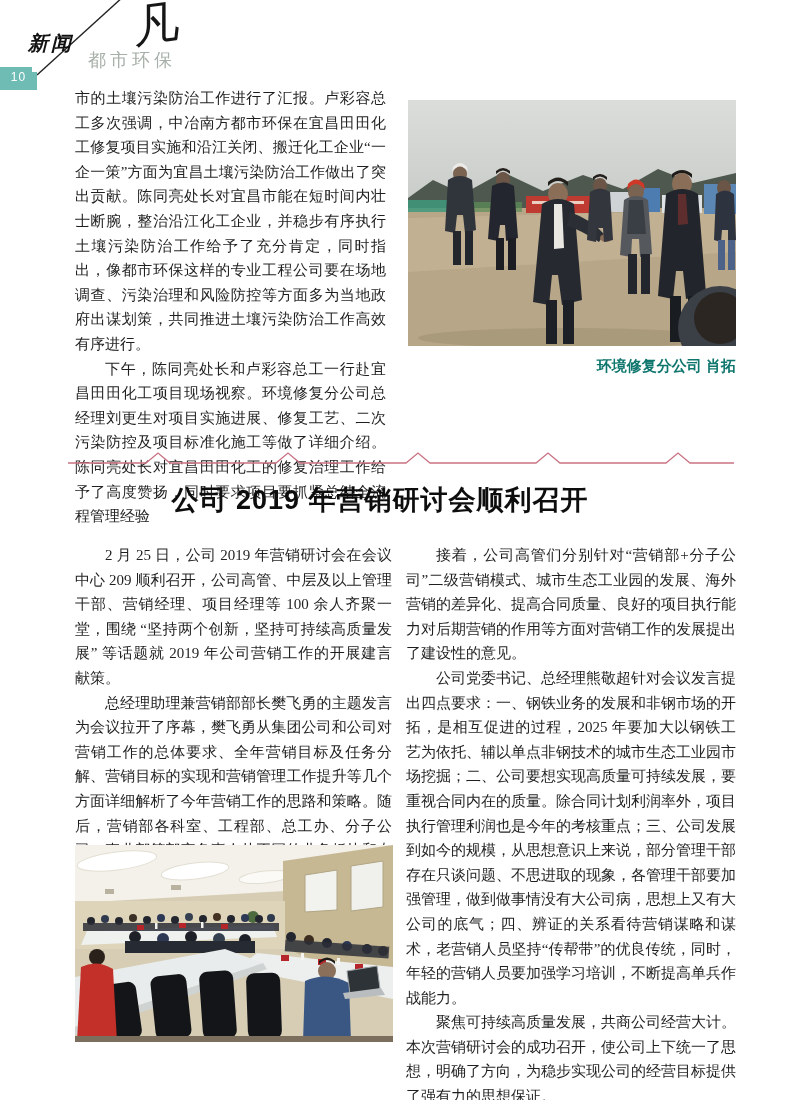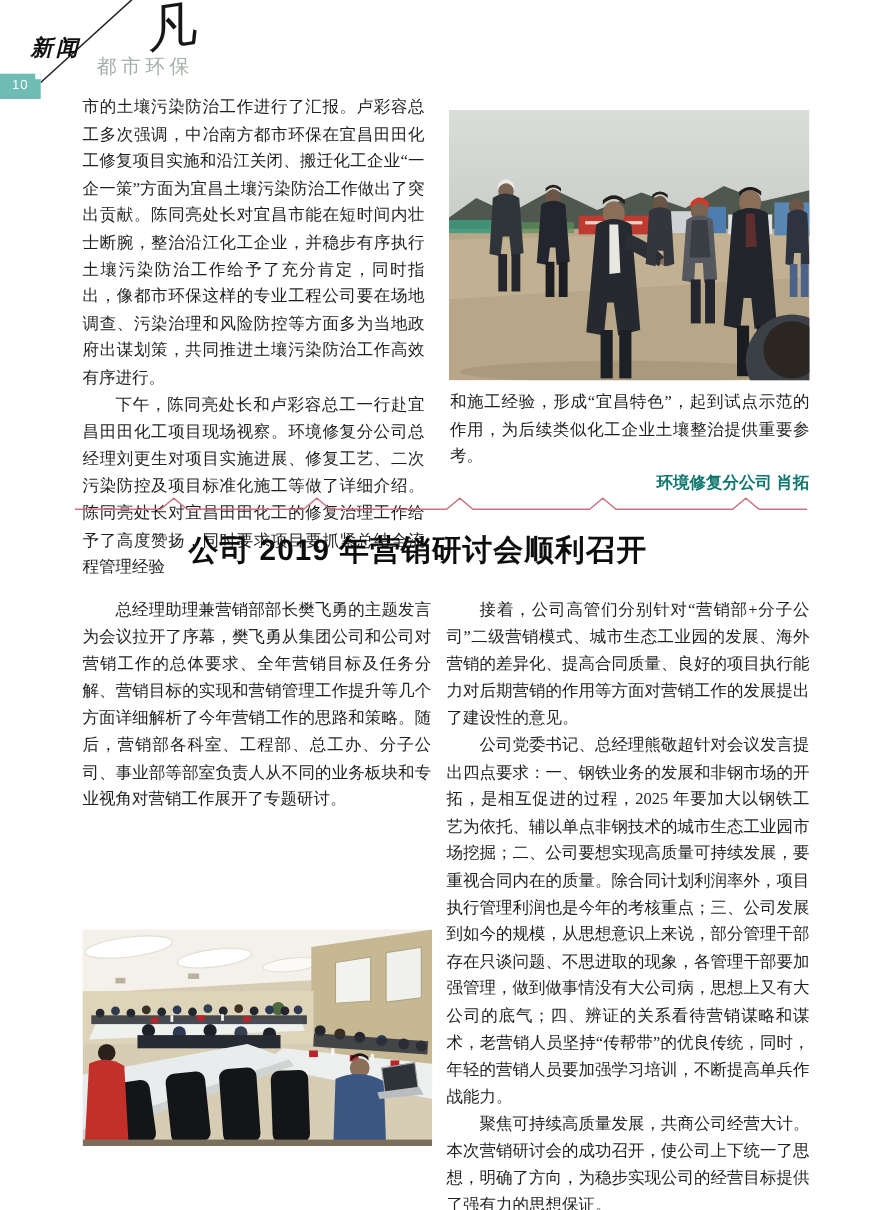--- a/index.html
+++ b/index.html
@@ -124,31 +124,31 @@
       <path d="M308,94 q9,-7 18,0 l2,46 -8,2 0,-12 -6,0 -1,12 -7,-2 Z" fill="#2e3340"></path>
       <rect x="310" y="140" width="7" height="30" fill="#4c6288"></rect>
         <rect x="320" y="140" width="7" height="30" fill="#4c6288"></rect>
 
       <circle cx="312" cy="228" r="42" fill="#3b3f46"></circle>
       <circle cx="312" cy="218" r="26" fill="#2c2623"></circle>
     </svg>
   </div>
 
   <div class="col a1-right">
-    <p class="noindent">和施工经验，形成“宜昌特色”，起到试点示范的作用，为后续类似化工企业土壤整治提供重要参考。</p>
     <p class="byline">环境修复分公司 肖拓</p>
   </div>
 
   <svg class="divider" viewBox="0 0 666 18" preserveAspectRatio="none">
     <polyline points="0,13 78,13 90,3 102,13 208,13 220,3 232,13 338,13 350,3 362,13 468,13 480,3 492,13 598,13 610,3 622,13 666,13" fill="none" stroke="#c97383" stroke-width="1.3"></polyline>
   </svg>
 
   <div class="headline">公司 2019 年营销研讨会顺利召开</div>
 
   <div class="col a2-left">
+    <p>2 月 25 日，公司 2019 年营销研讨会在会议中心 209 顺利召开，公司高管、中层及以上管理干部、营销经理、项目经理等 100 余人齐聚一堂，围绕 “坚持两个创新，坚持可持续高质量发展” 等话题就 2019 年公司营销工作的开展建言献策。</p>
     <p>总经理助理兼营销部部长樊飞勇的主题发言为会议拉开了序幕，樊飞勇从集团公司和公司对营销工作的总体要求、全年营销目标及任务分解、营销目标的实现和营销管理工作提升等几个方面详细解析了今年营销工作的思路和策略。随后，营销部各科室、工程部、总工办、分子公司、事业部等部室负责人从不同的业务板块和专业视角对营销工作展开了专题研讨。</p>
   </div>
 
   <div class="photo photo2">
     <svg viewBox="0 0 318 197" preserveAspectRatio="none">
       <rect width="318" height="197" fill="#d6cdb4"></rect>
 
       <polygon points="0,0 318,0 318,40 0,58" fill="#f4f1ea"></polygon>
       <ellipse cx="42" cy="16" rx="40" ry="9" fill="#ffffff" stroke="#e2ded2" transform="rotate(-7 42 16)"></ellipse>
       <ellipse cx="120" cy="26" rx="34" ry="8" fill="#ffffff" stroke="#e2ded2" transform="rotate(-7 120 26)"></ellipse>

